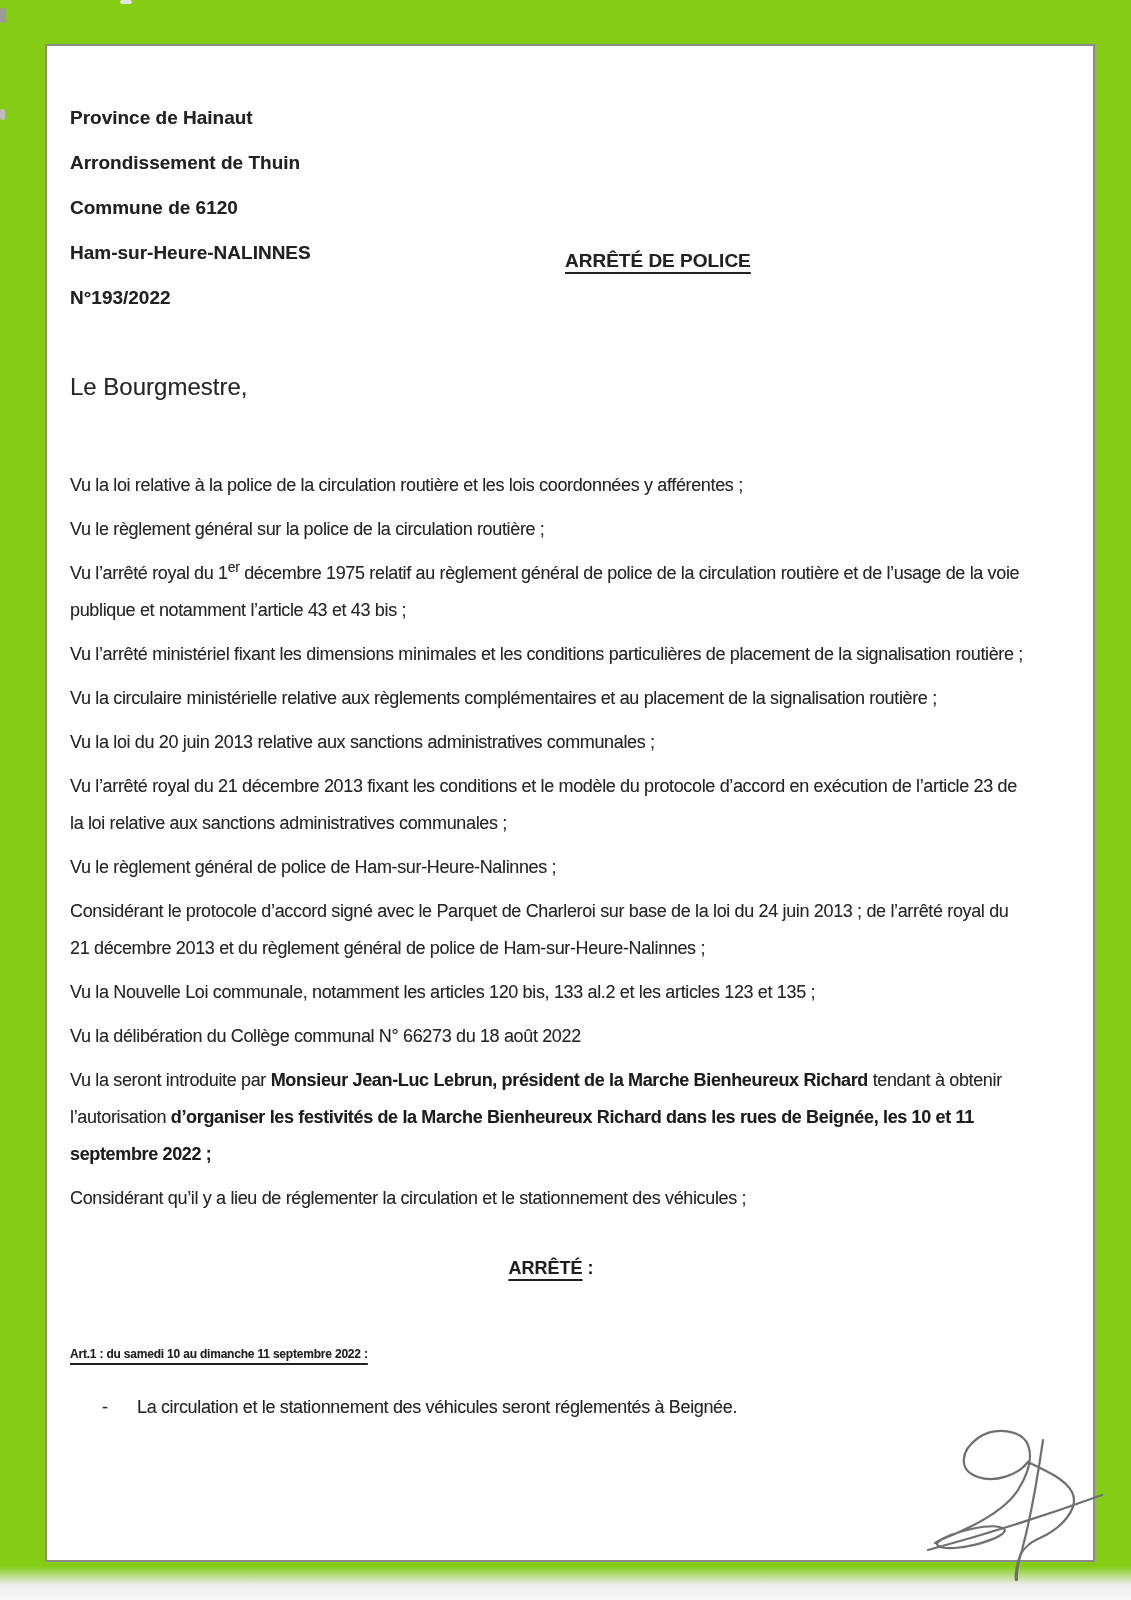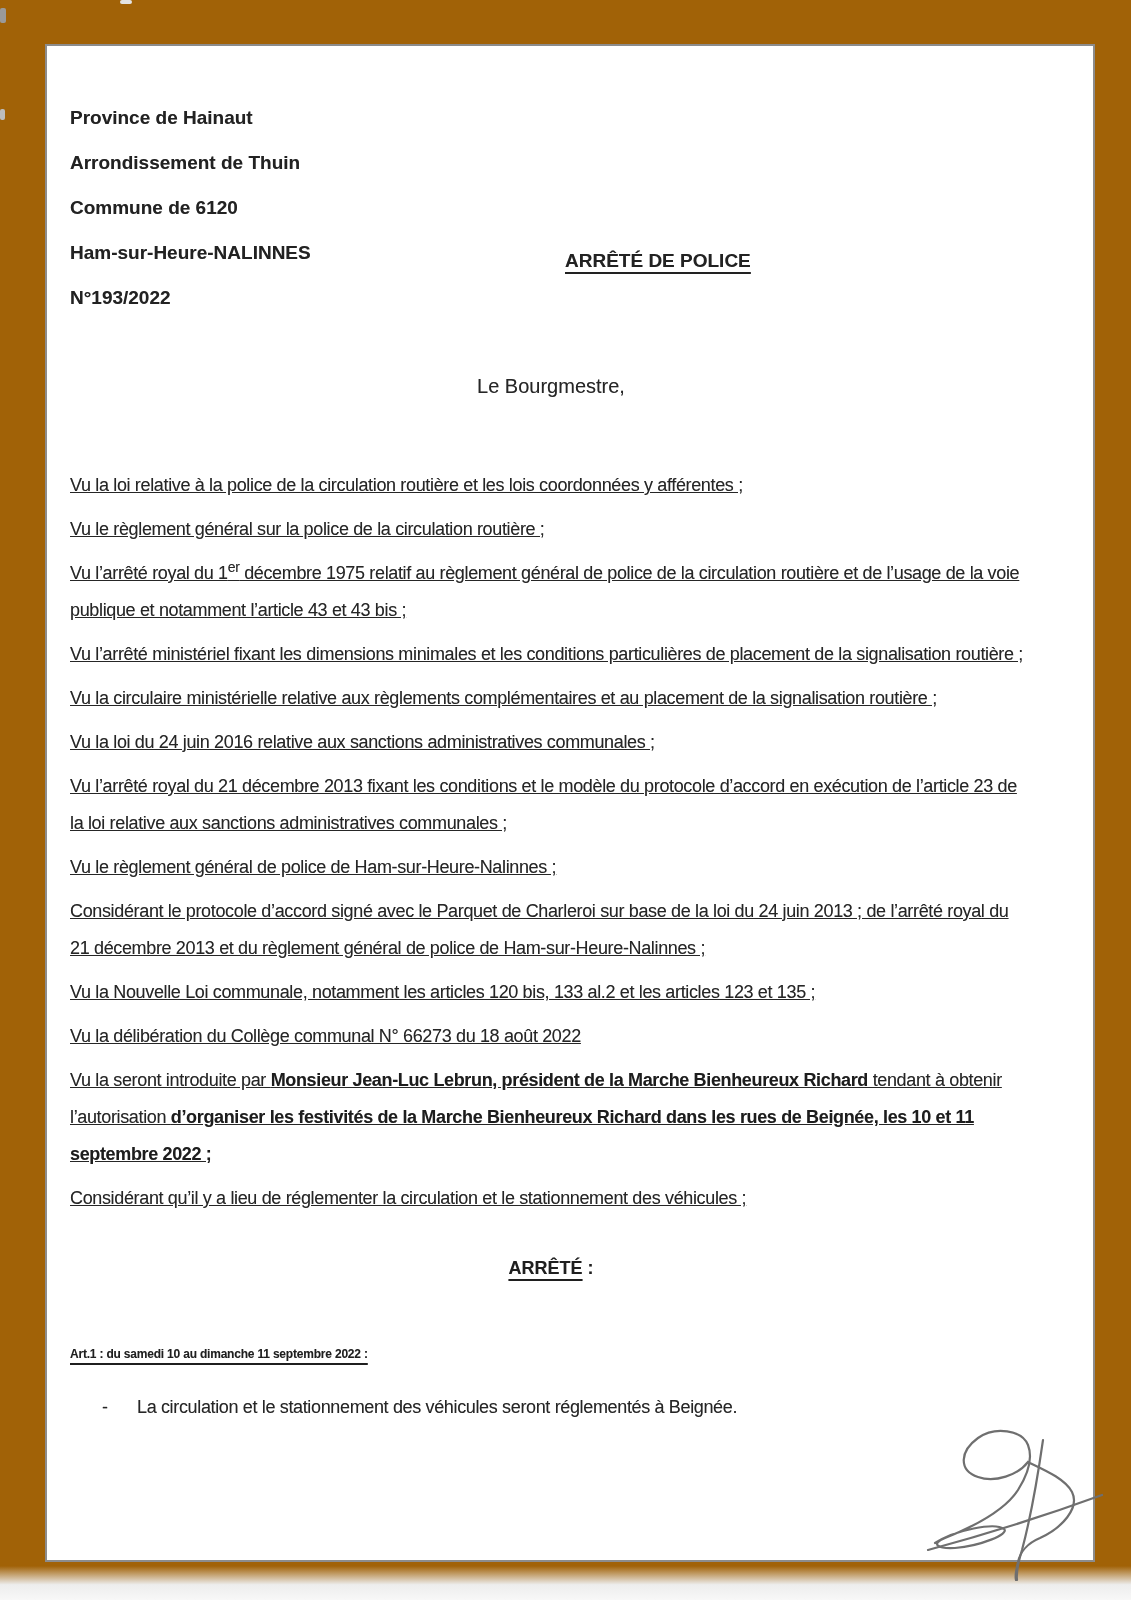--- a/index.html
+++ b/index.html
@@ -8,21 +8,21 @@
     width: 1131px;
     height: 1600px;
     background: #ffffff;
     overflow: hidden;
     font-family: "Liberation Sans", sans-serif;
   }
   .scan {
     position: relative;
     width: 1131px;
     height: 1600px;
-    background: #a16207;
+    background: #84cc16;
   }
   
   .speck { position: absolute; border-radius: 2px; }
   .speck.s1 { left: 0; top: 8px;  width: 6px;  height: 15px; background: #9a9a9a; }
   .speck.s2 { left: 0; top: 109px; width: 5px; height: 11px; background: #bdbdbd; }
   .speck.s3 { left: 120px; top: 0; width: 12px; height: 4px; background: #e3e3e3; }
   .speck.s4 { left: 733px; top: 913px; width: 5px; height: 4px; background: #dcdcdc; border-radius: 50%; }
   .bottom-strip {
     position: absolute;
     left: 0; top: 1566px;
@@ -56,31 +56,29 @@
     left: 495px;
     top: 8px;
     font-weight: bold;
     text-decoration: underline;
     text-decoration-thickness: 2px;
     text-underline-offset: 5px;
     text-align: center;
   }
   .salutation {
     margin: 66px 0 0 0;
-    font-size: 20px;
+    font-size: 24px;
     line-height: 23px;
-    text-align: center;
   }
   .recitals { margin-top: 69px; }
   .para {
     margin: 0 0 7px 0;
     font-size: 18px;
     line-height: 37px;
     letter-spacing: -0.35px;
-    text-decoration: underline;
   }
   .para strong { font-weight: bold; color: #1d1d1d; }
   .para sup { font-size: 14px; line-height: 0; }
   .decree-heading {
     margin: 33px 0 0 0;
     text-align: center;
     font-size: 18px;
     font-weight: bold;
     line-height: 37px;
     color: #1f1f1f;
@@ -148,21 +146,21 @@
       </header>
 
       <p class="salutation">Le Bourgmestre,</p>
 
       <div class="recitals">
         <p class="para">Vu la loi relative à la police de la circulation routière et les lois coordonnées y afférentes ;</p>
         <p class="para">Vu le règlement général sur la police de la circulation routière ;</p>
         <p class="para"><span>Vu l’arrêté royal du 1</span><sup>er</sup><span> décembre 1975 relatif au règlement général de police de la circulation routière et de l’usage de la voie publique et notamment l’article 43 et 43 bis ;</span></p>
         <p class="para">Vu l’arrêté ministériel fixant les dimensions minimales et les conditions particulières de placement de la signalisation routière ;</p>
         <p class="para">Vu la circulaire ministérielle relative aux règlements complémentaires et au placement de la signalisation routière ;</p>
-        <p class="para">Vu la loi du 24 juin 2016 relative aux sanctions administratives communales ;</p>
+        <p class="para">Vu la loi du 20 juin 2013 relative aux sanctions administratives communales ;</p>
         <p class="para">Vu l’arrêté royal du 21 décembre 2013 fixant les conditions et le modèle du protocole d’accord en exécution de l’article 23 de la loi relative aux sanctions administratives communales ;</p>
         <p class="para">Vu le règlement général de police de Ham-sur-Heure-Nalinnes ;</p>
         <p class="para">Considérant le protocole d’accord signé avec le Parquet de Charleroi sur base de la loi du 24 juin 2013 ; de l’arrêté royal du 21 décembre 2013 et du règlement général de police de Ham-sur-Heure-Nalinnes ;</p>
         <p class="para">Vu la Nouvelle Loi communale, notamment les articles 120 bis, 133 al.2 et les articles 123 et 135 ;</p>
         <p class="para">Vu la délibération du Collège communal N° 66273 du 18 août 2022</p>
         <p class="para"><span>Vu la seront introduite par </span><strong>Monsieur Jean-Luc Lebrun, président de la Marche Bienheureux Richard</strong><span> tendant à obtenir l’autorisation </span><strong>d’organiser les festivités de la Marche Bienheureux Richard dans les rues de Beignée, les 10 et 11 septembre 2022 ;</strong></p>
         <p class="para">Considérant qu’il y a lieu de réglementer la circulation et le stationnement des véhicules ;</p>
       </div>
 
       <p class="decree-heading"><span class="u">ARRÊTÉ</span><span> :</span></p>

